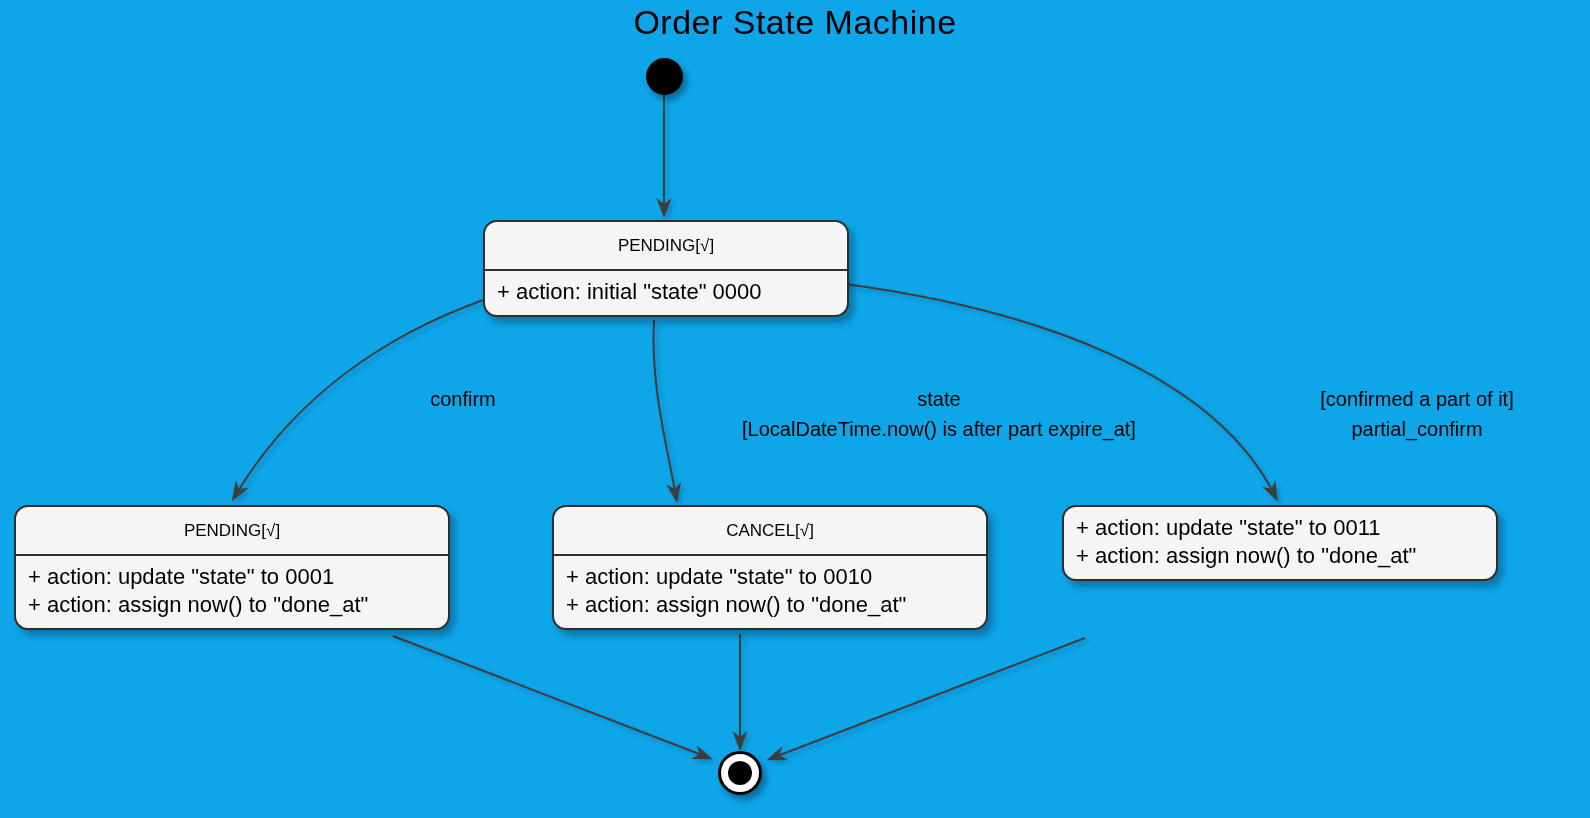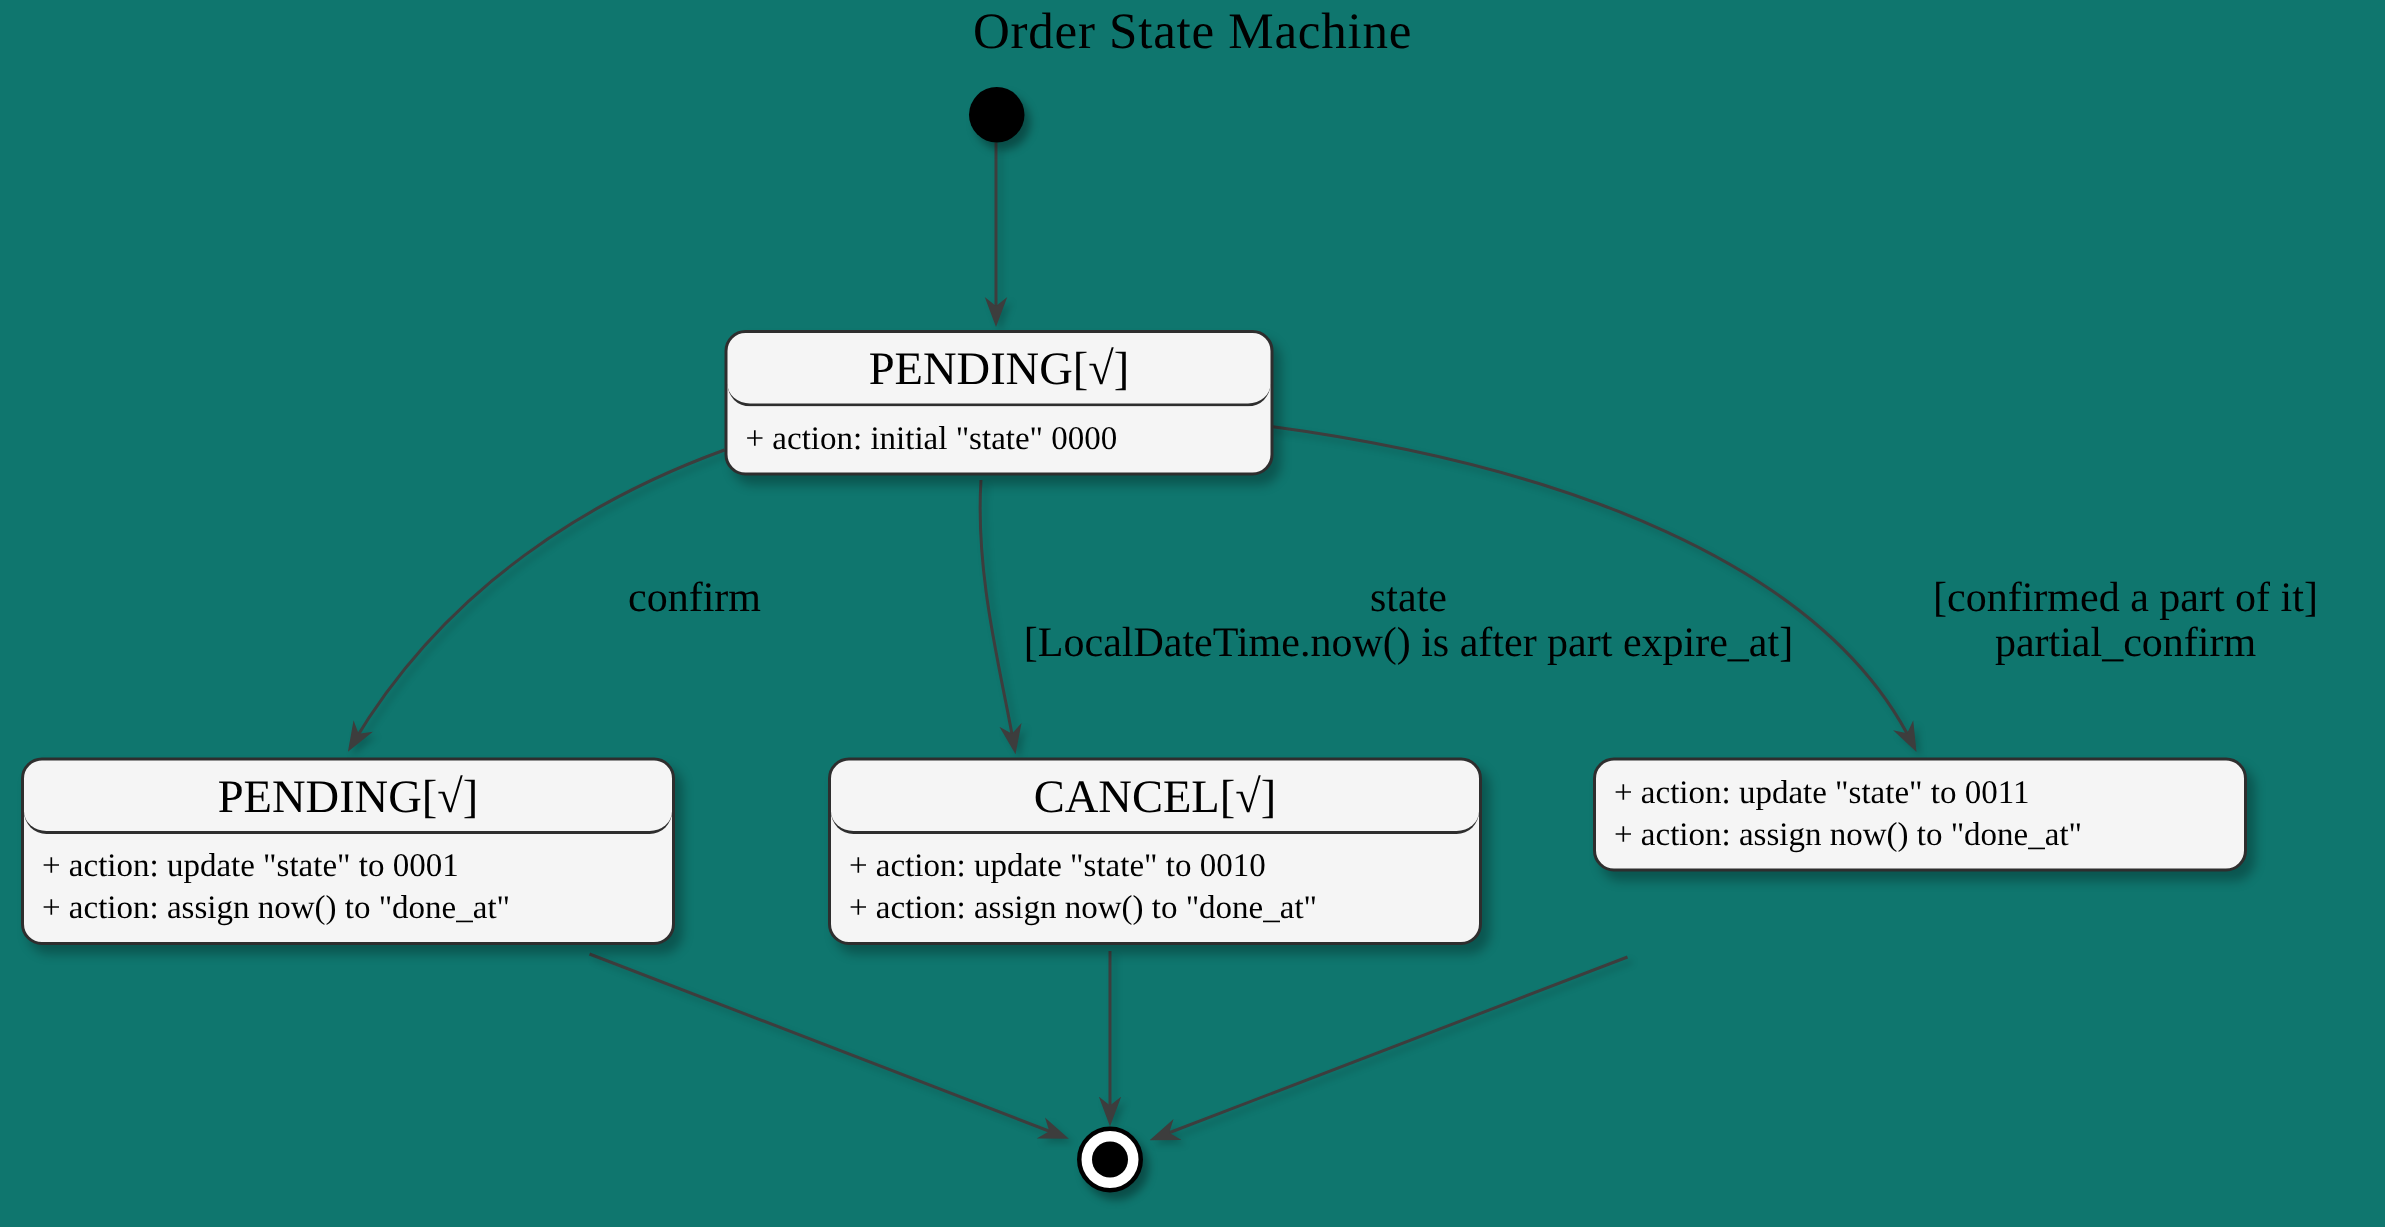--- a/index.html
+++ b/index.html
@@ -1,20 +1,20 @@
 <!DOCTYPE html>
 <html><head>
 <meta charset="utf-8">
 <style>
   html,body{margin:0;padding:0;background:#ffffff;}
   #canvas{
     position:relative;
     width:1590px;height:818px;
-    background:#0f766e;
-    font-family:Liberation Serif, serif;
+    background:#0ea5e9;
+    font-family:Liberation Sans, sans-serif;
     color:#000;
     overflow:hidden;
   }
   #edges{position:absolute;left:0;top:0;z-index:1;}
   #edges path.edge{
     fill:none;stroke:#3d3d3d;stroke-width:2px;
   }
   .edge-shadow{filter:drop-shadow(3px 3px 2px rgba(0,0,0,0.18));}
   .diagram-title{
     position:absolute;left:0;right:0;top:3px;
@@ -24,23 +24,22 @@
   .state{
     position:absolute;z-index:2;
     background:#f5f5f5;
     border:2.5px solid #2e2e2e;
     border-radius:14px;
     box-shadow:5px 6px 7px rgba(0,0,0,0.28);
   }
   .state-title{
     height:47px;
     display:flex;align-items:center;justify-content:center;
-    font-size:31px;
+    font-size:17px;
     border-bottom:2.5px solid #2e2e2e;
-    border-radius:15px;
   }
   .state-body{padding:7px 12px 9px 12px;}
   .state-action{font-size:22px;line-height:28px;white-space:nowrap;}
   .pseudo-initial{
     position:absolute;z-index:2;
     width:37px;height:37px;border-radius:50%;
     background:#000;
     box-shadow:4px 5px 6px rgba(0,0,0,0.35);
   }
   .pseudo-final{
@@ -49,21 +48,21 @@
     background:#fff;border:3px solid #000;
     box-sizing:border-box;
     box-shadow:4px 5px 6px rgba(0,0,0,0.35);
     display:flex;align-items:center;justify-content:center;
   }
   .pseudo-final .dot{
     width:24px;height:24px;border-radius:50%;background:#000;
   }
   .edge-label{
     position:absolute;z-index:2;
-    text-align:center;font-size:28px;line-height:30px;
+    text-align:center;font-size:20px;line-height:30px;
     white-space:nowrap;
   }
 </style>
 </head>
 <body>
 
 <div id="canvas">
 
   <svg id="edges" width="1590" height="818" viewBox="0 0 1590 818">
     <defs>

